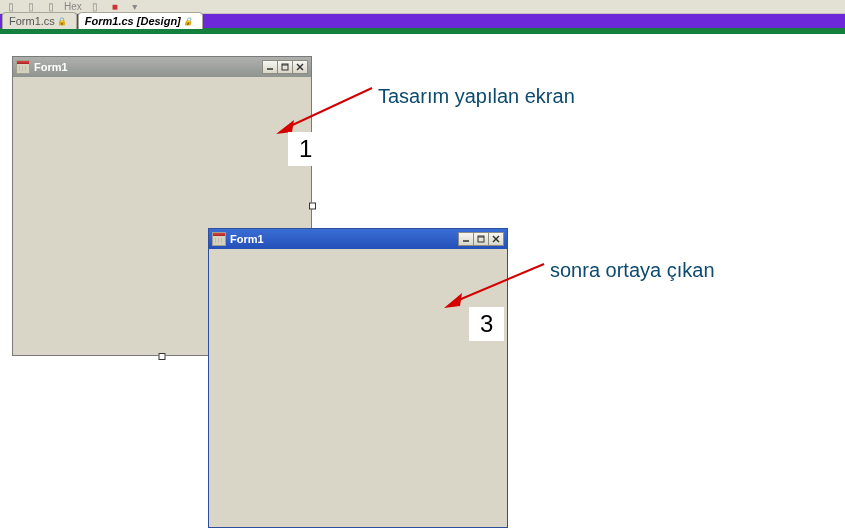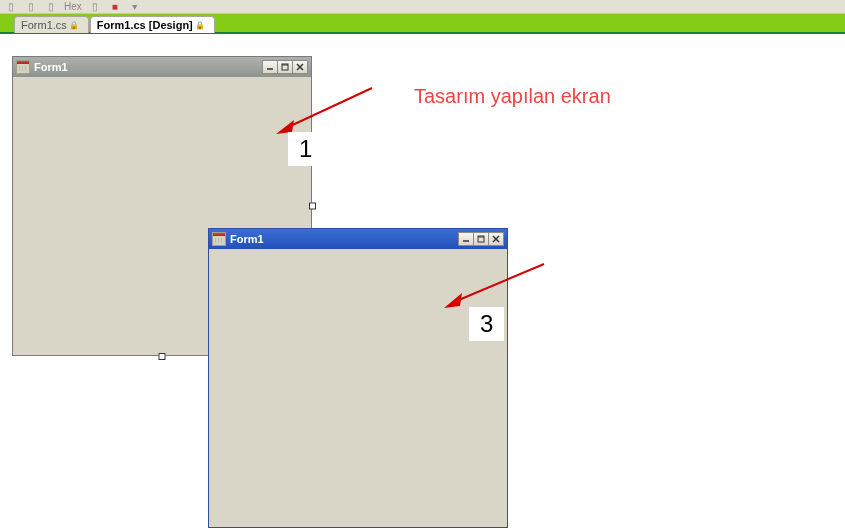--- a/index.html
+++ b/index.html
@@ -20,23 +20,23 @@
       gap:6px;
       padding-left:4px;
       font-size:10px;
       color:#888;
     }
     .toolbar-strip .tb-icon { width:14px; height:10px; display:flex; align-items:center; justify-content:center; }
     .tab-row {
       display:flex;
       align-items:flex-end;
       height:20px;
-      background:#84cc16;
-      padding-left:14px;
-      border-bottom:2px solid #15803d;
+      background:#6d28d9;
+      padding-left:2px;
+      border-bottom:6px solid #15803d;
     }
     .tab {
       background:#e3e1d4;
       border:1px solid #a9a79a;
       border-bottom:none;
       border-top-left-radius:4px;
       border-top-right-radius:4px;
       padding:2px 8px 2px 6px;
       margin-right:1px;
       font-size:11px;
@@ -45,20 +45,21 @@
       align-items:center;
       gap:3px;
       position:relative;
       top:1px;
     }
     .tab.active {
       background:#fff;
       font-weight:bold;
       color:#000;
       z-index:2;
+      font-style:italic;
     }
     .lock-tiny { font-size:8px; color:#666; }
     .designer-area {
       position:absolute;
       left:0; top:34px;
       width:845px; height:497px;
       background:#fff;
     }
 
     
@@ -156,26 +157,25 @@
       position:absolute;
       left:208px; top:228px;
       width:300px; height:300px;
       border:1px solid #2d4f9e;
       background:#d9d6c7;
     }
 
     
     .annotation-text {
       position:absolute;
-      color:#ef4444;
+      color:#0c4a6e;
       font-family:Arial,sans-serif;
       font-size:20px;
       line-height:26px;
       white-space:nowrap;
-      margin-left:36px;
     }
     .num-box {
       position:absolute;
       background:#fff;
       color:#000;
       font-family:Arial,sans-serif;
       font-size:24px;
       padding:2px 10px;
       border:1px solid #fff;
     }
@@ -273,18 +273,19 @@
 </div>
 
 <div class="annotation-text" style="left:378px; top:83px;">Tasarım yapılan ekran</div>
 <svg class="arrow" style="left:276px; top:82px;" width="100" height="60">
   <line x1="96" y1="6" x2="10" y2="46" stroke="#d40000" stroke-width="2"></line>
   <polygon points="0,52 18,38 16,50" fill="#d40000"></polygon>
 </svg>
 <div class="num-box" style="left:288px; top:132px;">1</div>
 
 <div class="annotation-text" style="left:550px; top:257px;">
+  <div>sonra ortaya çıkan</div>
 </div>
 <svg class="arrow" style="left:442px; top:258px;" width="106" height="55">
   <line x1="102" y1="6" x2="12" y2="44" stroke="#d40000" stroke-width="2"></line>
   <polygon points="2,50 20,35 18,48" fill="#d40000"></polygon>
 </svg>
 <div class="num-box" style="left:469px; top:307px;">3</div>
 
 </body></html>

